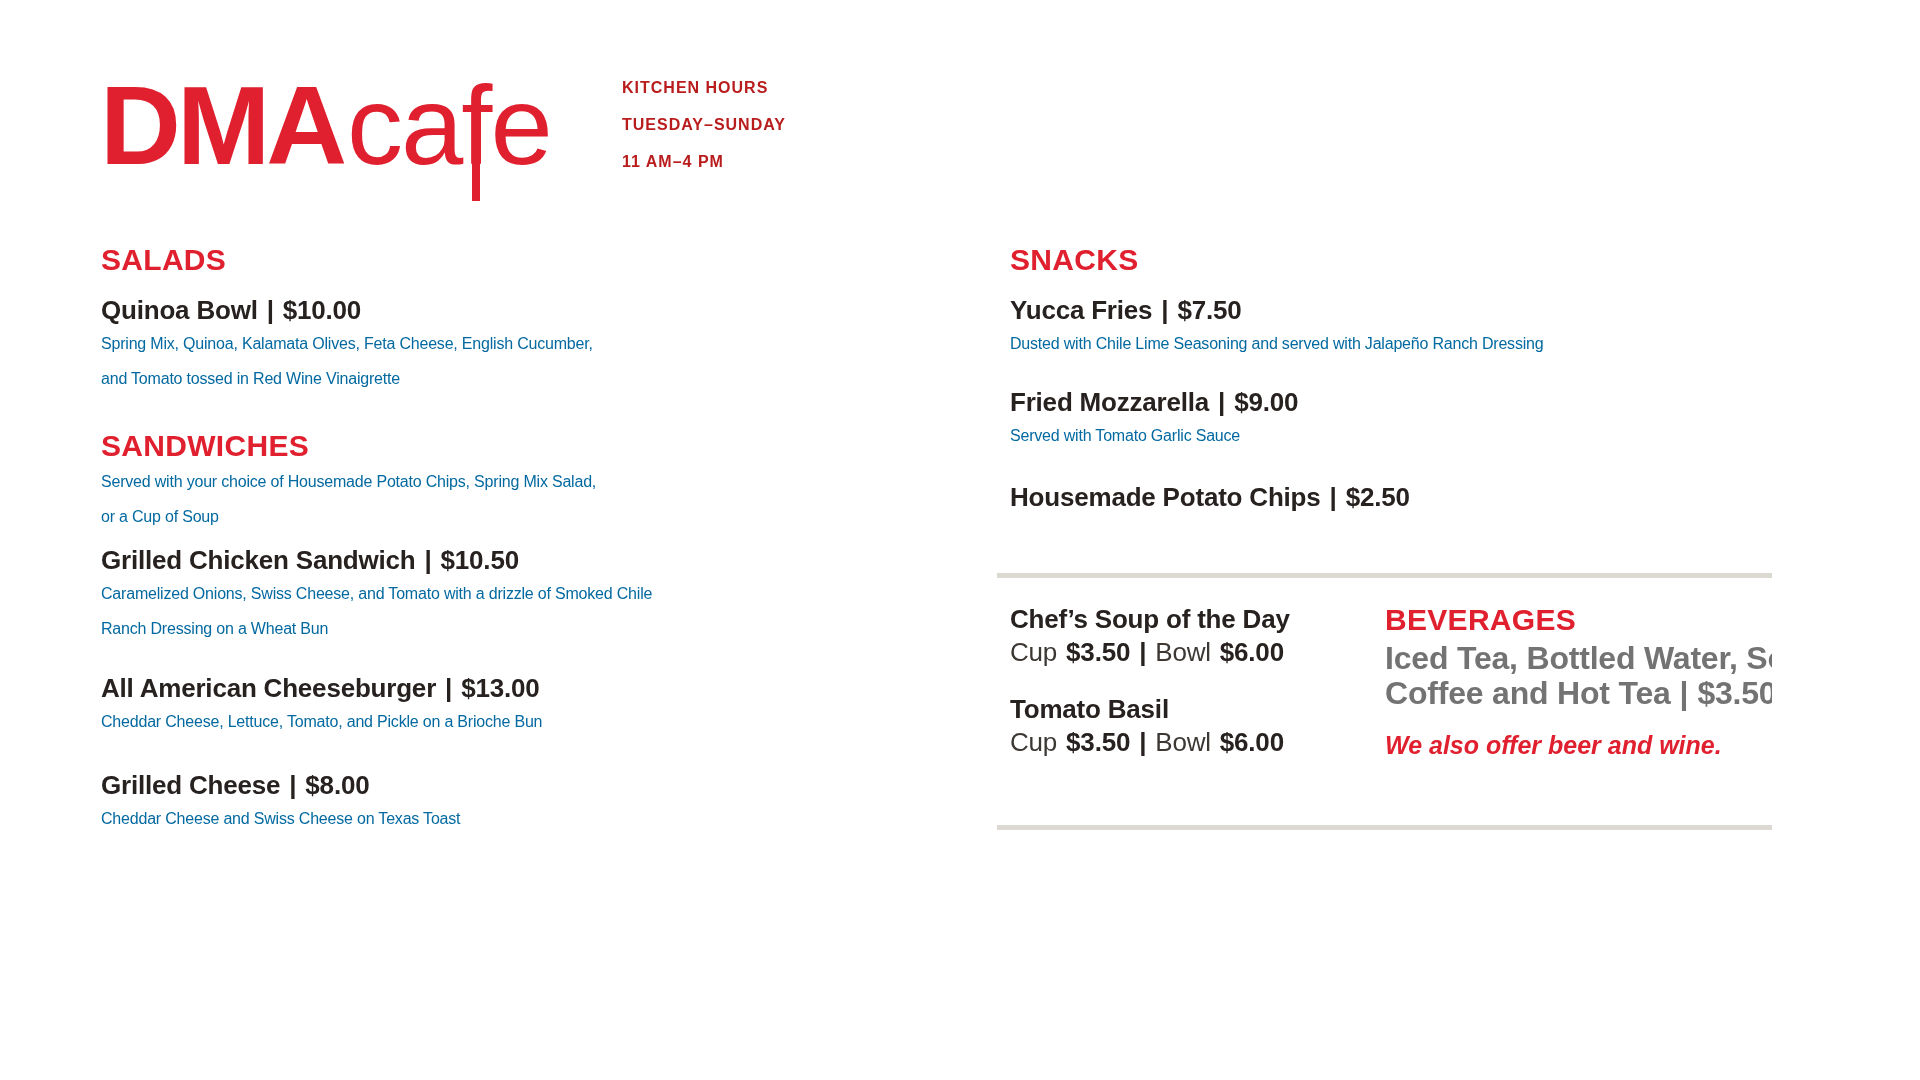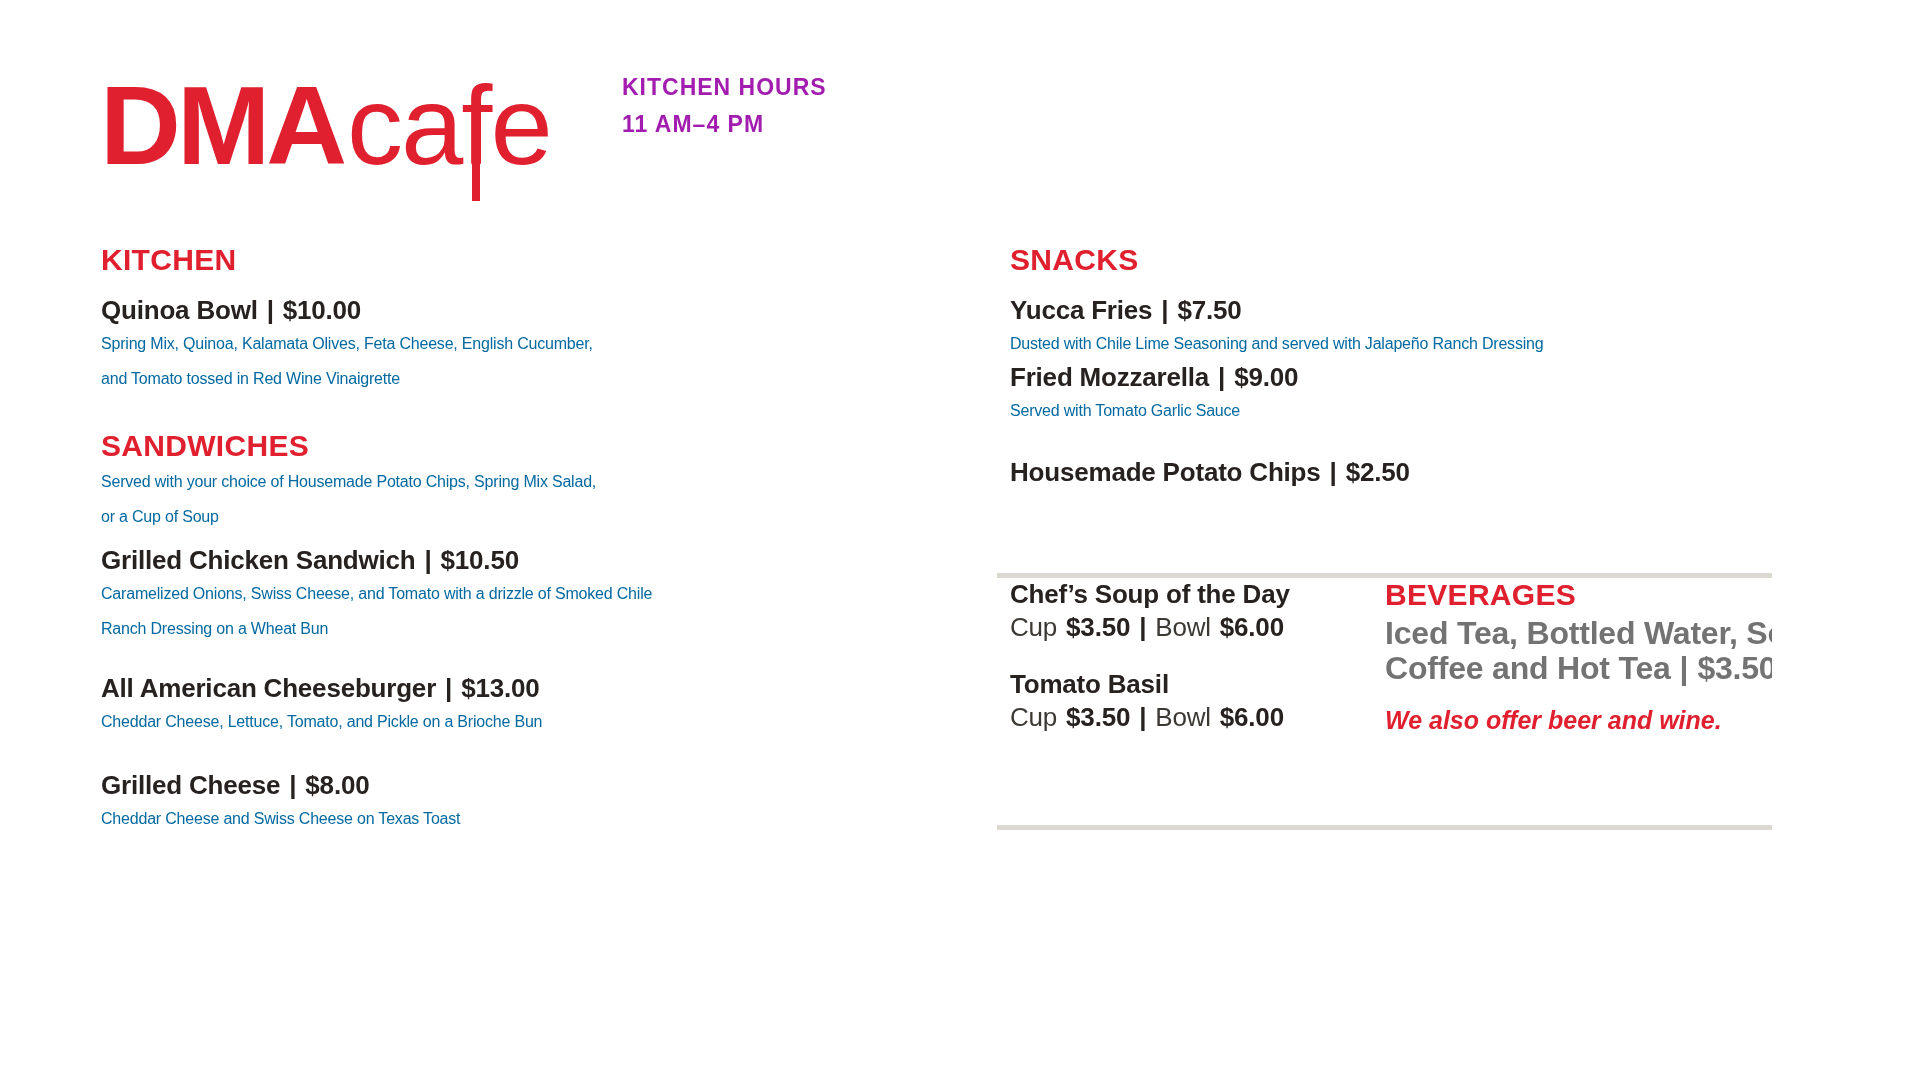--- a/index.html
+++ b/index.html
@@ -19,22 +19,22 @@
   }
   .logo-dma{font-weight:bold;letter-spacing:-4px;}
   .logo-cafe{font-weight:normal;letter-spacing:-2px;margin-left:4px;}
   .logo-f{position:relative;}
   .logo-f::after{ 
     content:'';position:absolute;left:11px;top:86px;width:8px;height:52px;background:#e0202e;
   }
   
   .hours{
     position:absolute;left:622px;top:69px;
-    font-size:23px;line-height:37px;font-weight:bold;
-    letter-spacing:1px;color:#a21caf;white-space:nowrap;
+    font-size:16px;line-height:37px;font-weight:bold;
+    letter-spacing:1px;color:#b91c1c;white-space:nowrap;
   }
   
   .col-left{position:absolute;left:101px;top:243px;width:900px;}
   .col-right{position:absolute;left:1010px;top:243px;width:860px;}
   .sec-title{
     font-size:30px;line-height:34px;font-weight:bold;
     color:#e0202e;letter-spacing:0.3px;margin:0;
   }
   .mb17{margin-bottom:17px;}
   .item-title{
@@ -70,26 +70,27 @@
 </style>
 </head>
 <body>
 
 <div class="page">
 
   <div class="logo"><span class="logo-dma">DMA</span><span class="logo-cafe"><span>ca</span><span class="logo-f">f</span><span>e</span></span></div>
 
   <div class="hours">
     <div>KITCHEN HOURS</div>
+    <div>TUESDAY–SUNDAY</div>
     <div>11 AM–4 PM</div>
   </div>
 
   <div class="col-left">
 
-    <div class="sec-title mb17">KITCHEN</div>
+    <div class="sec-title mb17">SALADS</div>
 
     <div>
       <div class="item-title"><span>Quinoa Bowl</span><span class="pipe">|</span><span>$10.00</span></div>
       <div class="desc">Spring Mix, Quinoa, Kalamata Olives, Feta Cheese, English Cucumber,</div>
       <div class="desc">and Tomato tossed in Red Wine Vinaigrette</div>
     </div>
 
 
     <div class="sec-title" style="margin-top:33px">SANDWICHES</div>
     <div class="desc intro">Served with your choice of Housemade Potato Chips, Spring Mix Salad,</div>
@@ -115,21 +116,21 @@
 
   <div class="col-right">
 
     <div class="sec-title mb17">SNACKS</div>
 
     <div>
       <div class="item-title"><span>Yucca Fries</span><span class="pipe">|</span><span>$7.50</span></div>
       <div class="desc">Dusted with Chile Lime Seasoning and served with Jalapeño Ranch Dressing</div>
     </div>
 
-    <div style="">
+    <div style="margin-top:25px">
       <div class="item-title"><span>Fried Mozzarella</span><span class="pipe">|</span><span>$9.00</span></div>
       <div class="desc">Served with Tomato Garlic Sauce</div>
     </div>
 
     <div style="margin-top:28px">
       <div class="item-title"><span>Housemade Potato Chips</span><span class="pipe">|</span><span>$2.50</span></div>
     </div>
 
     <div class="sub-row" style="margin-top:90px">
 

